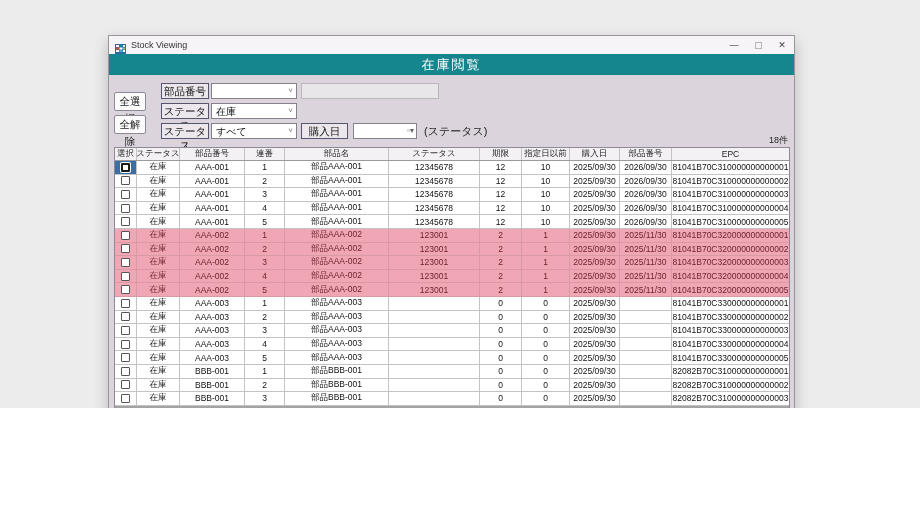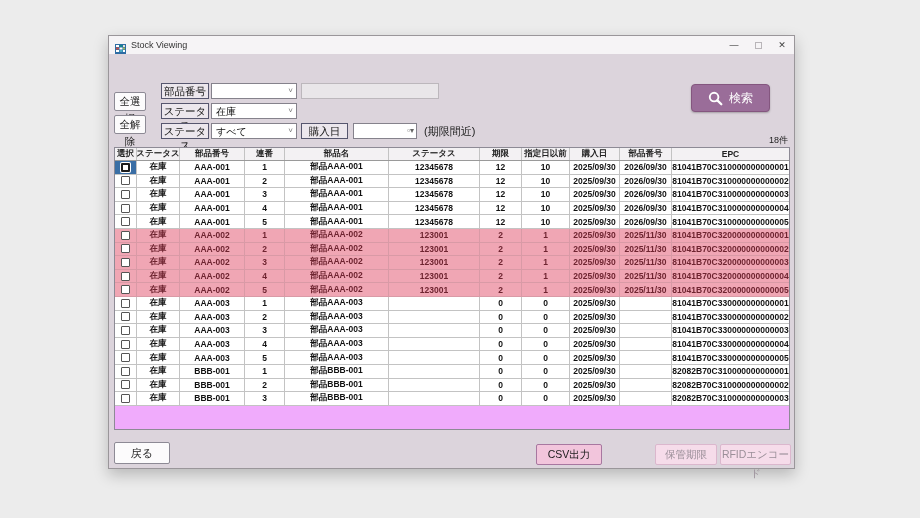--- a/index.html
+++ b/index.html
@@ -1,17 +1,17 @@
 <!DOCTYPE html>
 <html><head>
 <meta charset="utf-8">
 <style>
   * { margin:0; padding:0; box-sizing:border-box; font-family:"Liberation Sans", sans-serif; }
   html,body { width:920px; height:518px; }
-  .stage { position:relative; width:920px; height:518px; background:#ececec; overflow:hidden; }
+  .stage { position:relative; width:920px; height:408px; background:#ececec; overflow:hidden; }
 
   .window {
     position:absolute; left:108px; top:35px; width:687px; height:434px;
     background:#dcd4dc; border:1px solid #9a969a;
     box-shadow:0 6px 14px rgba(0,0,0,.22);
   }
 
   
   .titlebar { position:absolute; left:0; top:0; width:100%; height:18px; background:#f6f4f6; display:flex; align-items:center; }
   .app-icon { width:11px; height:10px; margin:0 5px 0 6px; display:inline-block; }
@@ -45,21 +45,21 @@
   .txt-disabled { position:absolute; left:192px; top:47px; width:138px; height:16px; background:#e9e6e9; border:1px solid #bcb7bc; }
 
   .date-box { position:absolute; left:244px; top:87px; width:64px; height:16px; background:#fff; border:1px solid #85828c; font-size:10px; }
   .date-box .dicon { position:absolute; right:2px; top:2px; font-size:8px; color:#666; }
   .date-note { position:absolute; left:315px; top:88px; font-size:11px; color:#222; }
 
   .search-btn { position:absolute; left:582px; top:48px; width:79px; height:28px; background:#9a6d99; border:1px solid #84567f; border-radius:4px; display:flex; align-items:center; justify-content:center; gap:6px; color:#fff; font-size:12px; box-shadow:0 1px 2px rgba(0,0,0,.25); }
   .count { position:absolute; right:6px; top:98px; font-size:9px; color:#222; }
 
   
-  .grid { position:absolute; left:5px; top:111px; width:676px; height:283px; background:#f0abfc; border:1px solid #8d8a95; overflow:hidden;font-weight:bold; }
+  .grid { position:absolute; left:5px; top:111px; width:676px; height:283px; background:#a3a3a3; border:1px solid #8d8a95; overflow:hidden; }
   .tr { display:flex; width:100%; height:13.6px; border-bottom:1px solid #c3c3c3; background:#fff; }
   .tr.head { height:13px; background:#f3f1f3; border-bottom:1px solid #9a9a9a; }
   .td { flex:0 0 auto; border-right:1px solid #c3c3c3; font-size:8.5px; color:#111; display:flex; align-items:center; justify-content:center; overflow:hidden; white-space:nowrap; }
   .tr.head .td { font-size:8.5px; color:#222; }
   .td:last-child { border-right:none; flex:1 1 auto; }
   .tr.pink { background:#f0a6b4; }
   .tr.pink .td { color:#6e2430; border-right-color:#d99aa6; }
   .tr.pink { border-bottom-color:#d99aa6; }
   .ckbox { width:9px; height:9px; background:#fff; border:1px solid #555; border-radius:1px; }
   .td.selcell { background:#3a6ea5; }
@@ -96,45 +96,41 @@
       <span class="title">Stock Viewing</span>
       <div class="win-controls">
         <span class="win-btn">—</span>
         <span class="win-btn max">
             <span class="maxbox"></span>
           </span>
         <span class="win-btn">✕</span>
       </div>
     </div>
 
+    <div class="header">
+      <span class="htitle">在庫閲覧</span>
+    </div>
 
     <button class="btn-plain sel-all">全選択</button>
     <button class="btn-plain desel-all">全解除</button>
 
     <div class="flabel lbl-part">部品番号</div>
     <div class="combo cmb-part"><span></span><span class="chev">˅</span></div>
     <div class="txt-disabled"></div>
 
     <div class="flabel lbl-status">ステータス</div>
     <div class="combo cmb-status"><span>在庫</span><span class="chev">˅</span></div>
 
     <div class="flabel lbl-expire">ステータス</div>
     <div class="combo cmb-expire"><span>すべて</span><span class="chev">˅</span></div>
 
     <div class="flabel lbl-purchase">購入日</div>
     <div class="date-box"><span></span><span class="dicon">▫▾</span></div>
-    <div class="date-note">(期限間近)</div>
-
-    <button class="search-btn">
-      <svg width="15" height="15" viewBox="0 0 16 16">
-          <circle cx="6.5" cy="6.5" r="4.6" fill="none" stroke="#ffffff" stroke-width="2"></circle>
-          <line x1="10" y1="10" x2="14.2" y2="14.2" stroke="#ffffff" stroke-width="2.4" stroke-linecap="round"></line>
-        </svg>
-      <span>検索</span>
-    </button>
+    <div class="date-note">(ステータス)</div>
+
 
     <div class="count">18件</div>
 
     <div class="grid">
       <div class="tr head" id="grid-head">
           <div class="td" style="width: 22px;">選択</div>
           <div class="td" style="width: 43px;">ステータス</div>
           <div class="td" style="width: 65px;">部品番号</div>
           <div class="td" style="width: 40px;">連番</div>
           <div class="td" style="width: 104px;">部品名</div>

